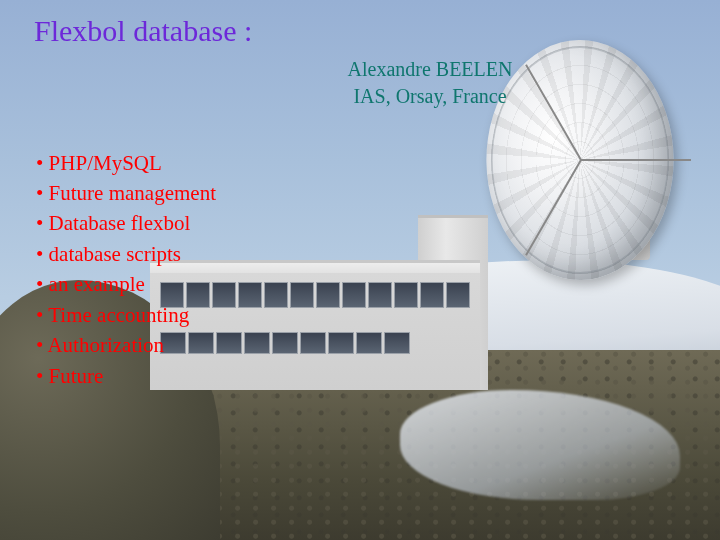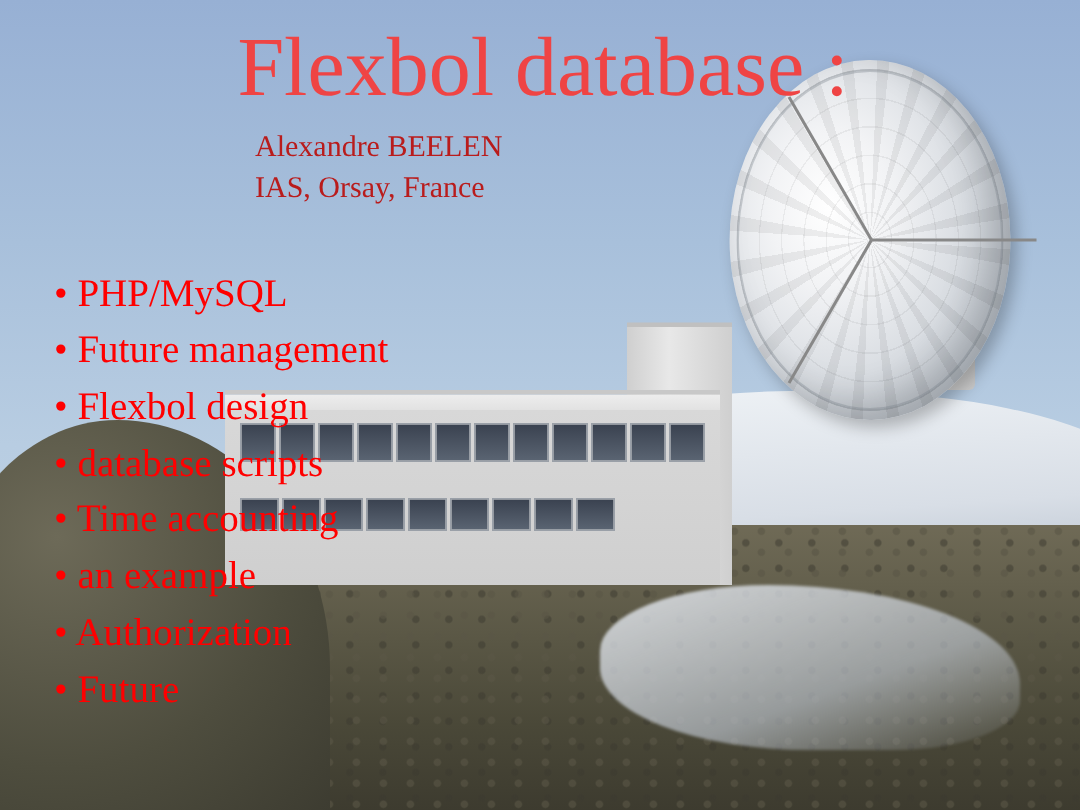--- a/index.html
+++ b/index.html
@@ -113,44 +113,45 @@
     width:2px; height:110px;
     background:#888;
     transform-origin: top center;
   }
   .content {
     position: relative;
     z-index: 2;
     padding: 12px 30px;
   }
   .title {
-    color: #ef4444;
-    font-size: 56px;
+    color: #6d28d9;
+    font-size: 30px;
     line-height: 1.12;
-    text-align: center;
+    text-align: left;
     margin-left: 4px;
     margin-top: 2px;
     font-weight: normal;
   }
   .title .l2 { display:block; padding-left: 54px; }
   .author {
-    color: #b91c1c;
+    color: #0f766e;
     font-size: 20px;
     line-height: 1.35;
     margin-top: 8px;
     margin-left: 140px;
+    text-align: center;
   }
   .bullets {
     margin-top: 38px;
     margin-left: 6px;
     list-style: none;
   }
   .bullets li {
     color: #ff0000;
-    font-size: 26px;
+    font-size: 21px;
     line-height: 1.45;
     font-weight: normal;
   }
   .bullets li::before {
     content: "• ";
     color: #ff0000;
   }
 </style>
 </head>
 <body>
@@ -204,20 +205,20 @@
   <h1 class="title">
     <span>Flexbol database :</span>
   </h1>
   <div class="author">
     <div>Alexandre BEELEN</div>
     <div>IAS, Orsay, France</div>
   </div>
   <ul class="bullets">
     <li>PHP/MySQL</li>
     <li>Future management</li>
-    <li>Flexbol design</li>
+    <li>Database flexbol</li>
     <li>database scripts</li>
+    <li>an example</li>
     <li>Time accounting</li>
-    <li>an example</li>
     <li>Authorization</li>
     <li>Future</li>
   </ul>
 </div>
 
 </body></html>

